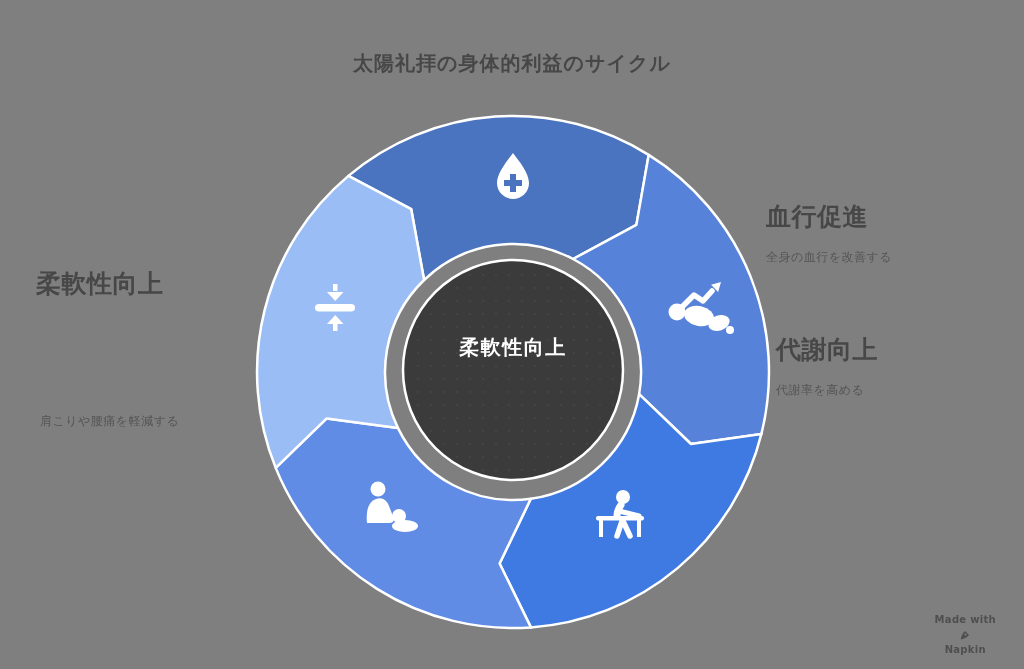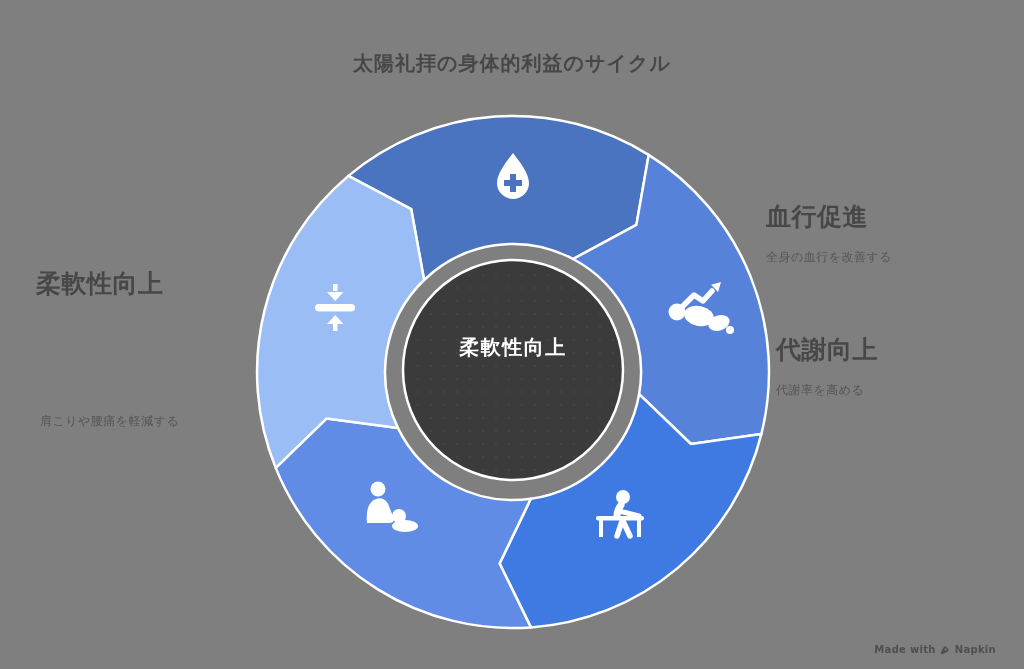--- a/index.html
+++ b/index.html
@@ -20,21 +20,21 @@
   .benefit-label{position:absolute;}
   .benefit-label h3{
     margin:0;font-size:25px;font-weight:bold;color:#474747;letter-spacing:.5px;
   }
   .benefit-label p{
     margin:16px 0 0;font-size:12px;color:#555555;letter-spacing:.5px;
   }
   .icon{position:absolute;}
   .watermark{
     position:absolute;right:28px;bottom:14px;display:flex;align-items:center;gap:4px;
-    font-size:10px;font-weight:bold;color:#4f4f4f;letter-spacing:.3px;
+    font-size:10px;font-weight:bold;color:#4f4f4f;letter-spacing:.3px;flex-direction:column;
   }
 </style>
 </head>
 <body>
 
 <div class="title">太陽礼拝の身体的利益のサイクル</div>
 
 <svg class="wheel-svg" width="1024" height="669" viewBox="0 0 1024 669">
   <defs>
     <pattern id="ctrdots" width="13" height="13" patternUnits="userSpaceOnUse">

